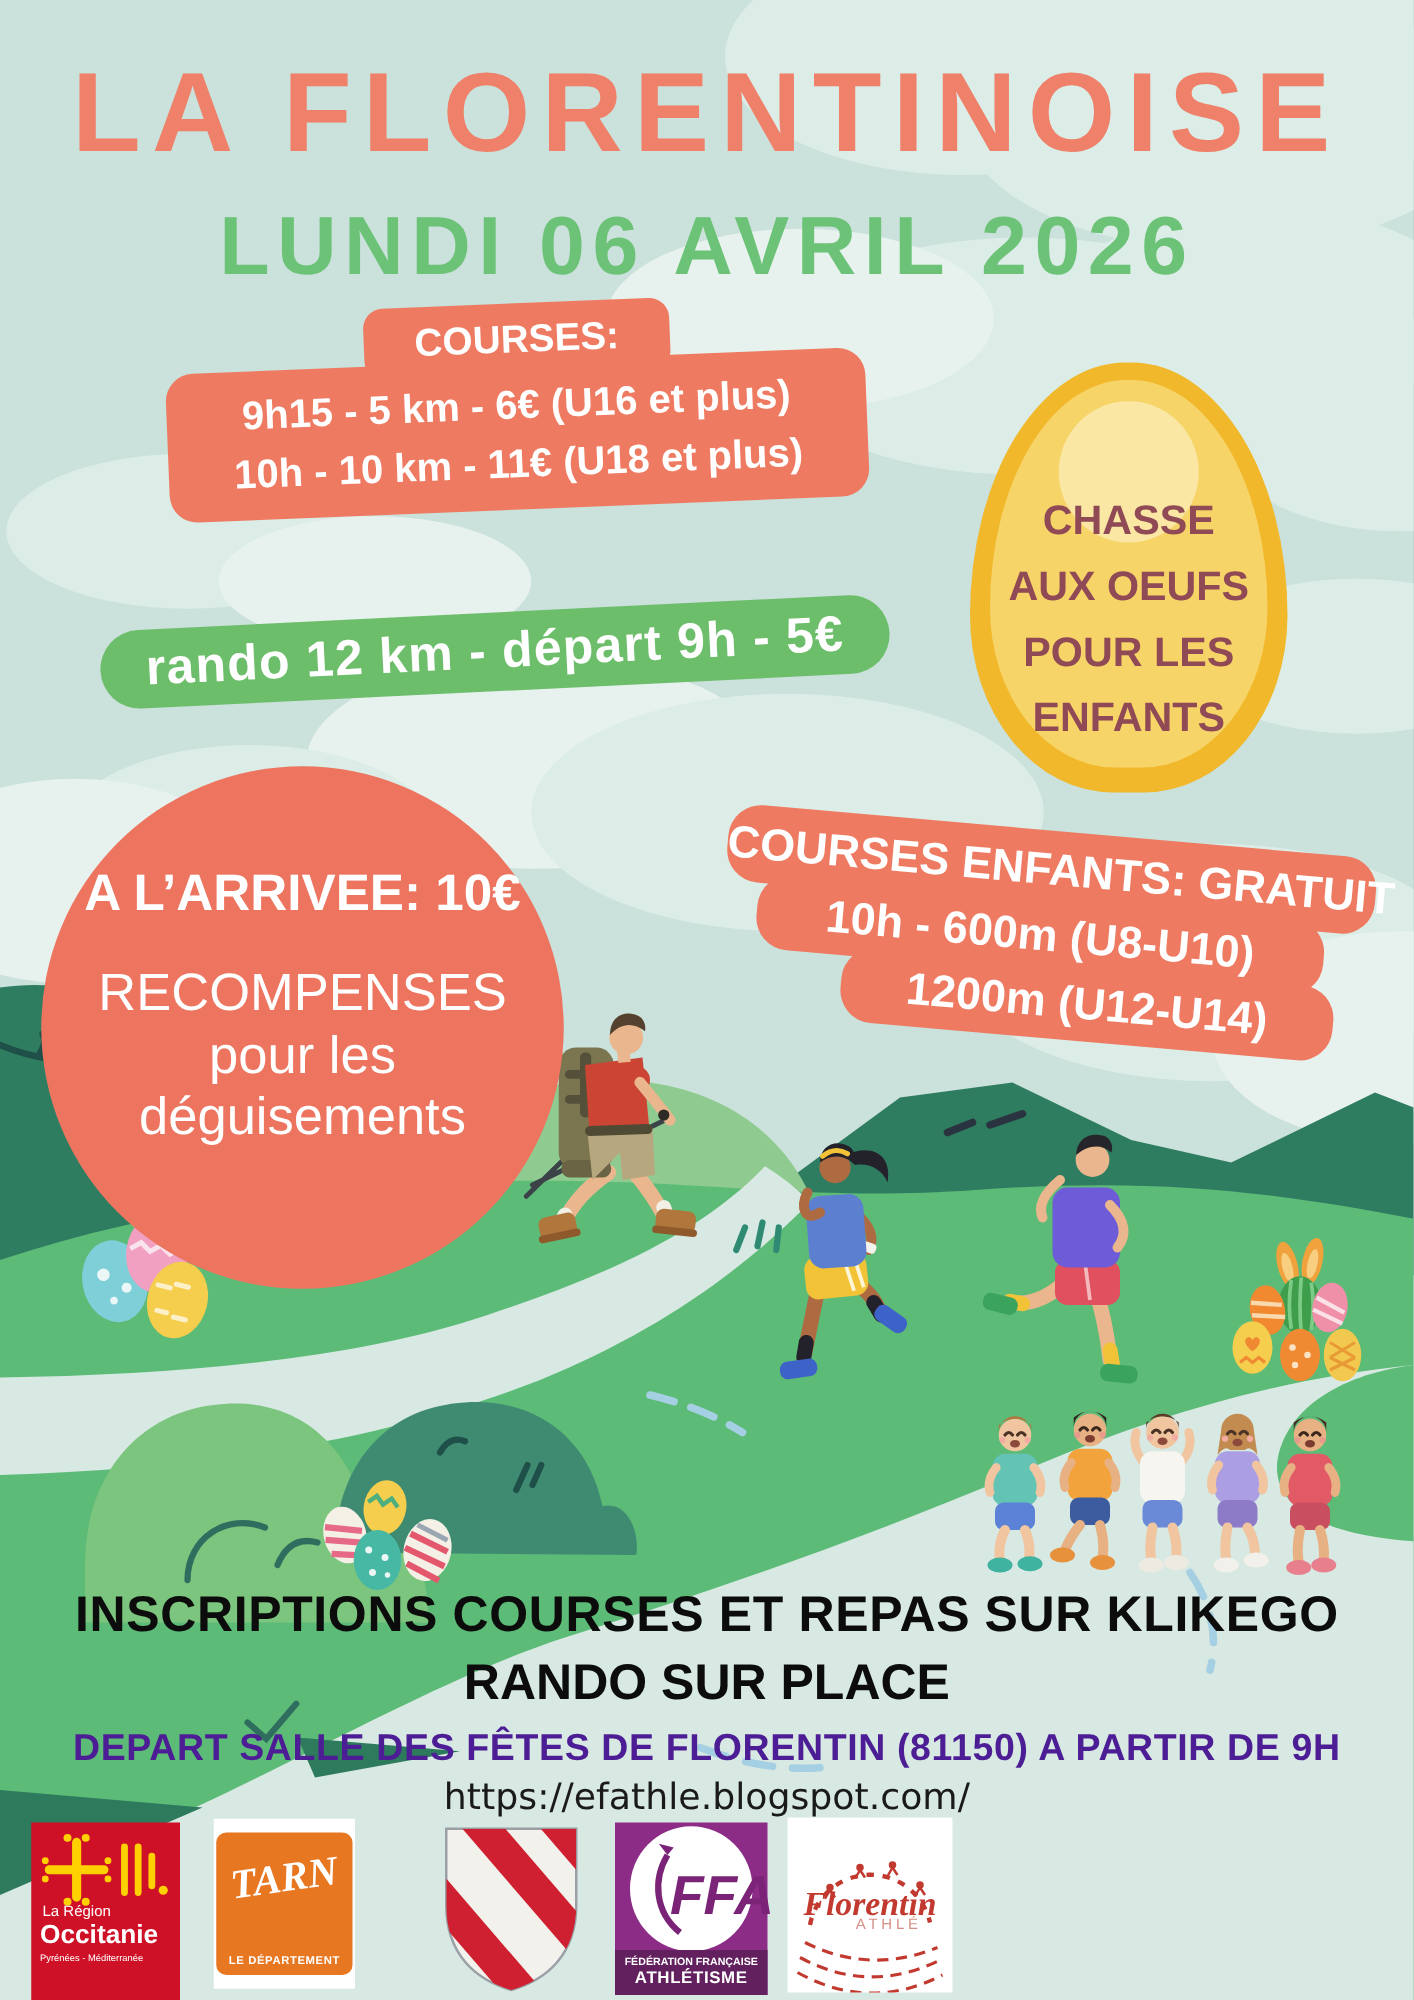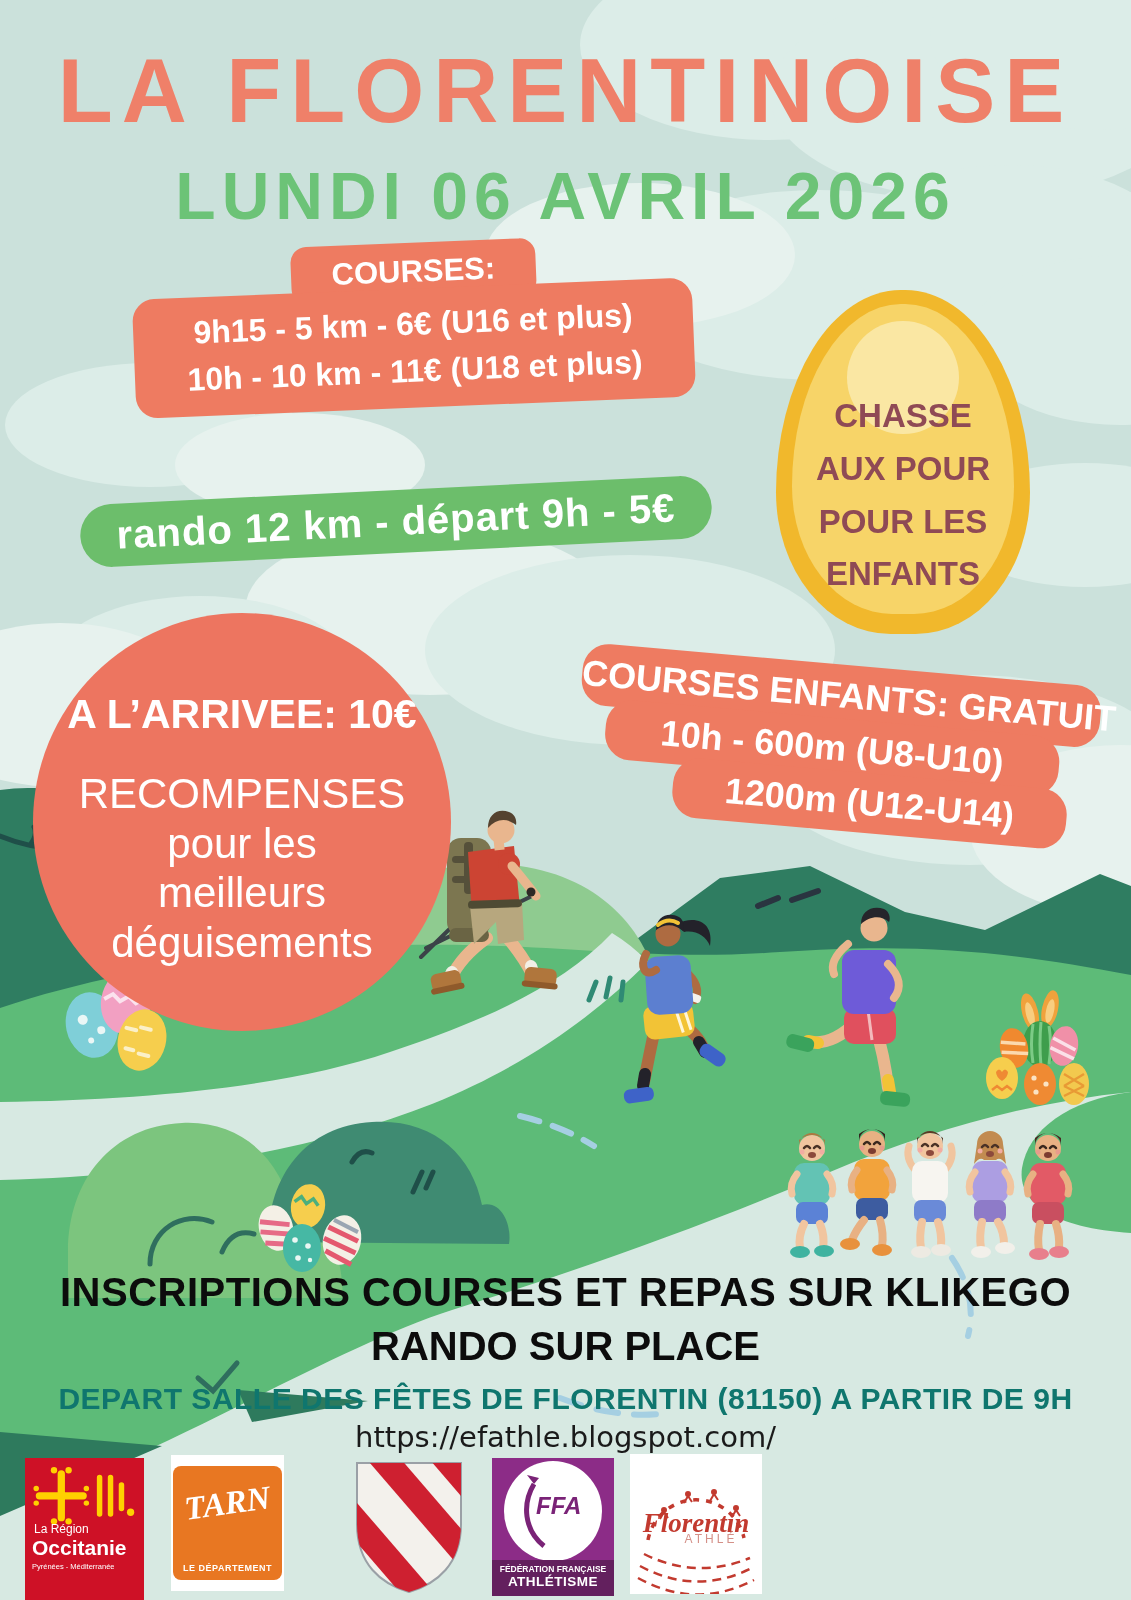--- a/index.html
+++ b/index.html
@@ -39,37 +39,37 @@
   .meal-rewards{margin-top:30px;font-size:42px;line-height:1.18;font-weight:400;}
 
   .kids-group{left:585px;top:642px;width:520px;transform:rotate(5deg);transform-origin:top left;}
   .kids-line{background:#EE7B61;border-radius:26px;text-align:center;font-size:36px;font-weight:700;color:#fff;}
   .kids-l1{width:520px;height:62px;line-height:62px;}
   .kids-l2{width:455px;height:60px;line-height:60px;margin-left:28px;margin-top:-8px;}
   .kids-l3{width:395px;height:60px;line-height:60px;margin-left:100px;margin-top:-8px;}
 
   .f1{top:1270px;font-size:40px;letter-spacing:0.5px;color:#0c0c0c;font-weight:700;}
   .f2{top:1324px;font-size:40px;color:#0c0c0c;font-weight:700;}
-  .f3{top:1382px;font-size:30px;letter-spacing:0.5px;color:#0f766e;font-weight:700;}
+  .f3{top:1382px;font-size:30px;letter-spacing:0.5px;color:#4c1d95;font-weight:700;}
   .f4{top:1420px;font-size:29px;color:#1a1a1a;font-family:"DejaVu Sans",sans-serif;font-weight:400;}
 
   .logo{position:absolute;top:1458px;}
   .logo-occ{left:25px;width:119px;height:156px;background:#CE1126;color:#fff;}
   .occ-region{position:absolute;left:9px;top:64px;font-size:12px;font-weight:400;}
   .occ-name{position:absolute;left:7px;top:78px;font-size:21px;font-weight:700;}
   .occ-sub{position:absolute;left:7px;top:104px;font-size:7.5px;font-weight:400;}
   .logo-tarn{left:171px;top:1455px;width:113px;height:136px;background:#fff;}
   .tarn-inner{position:absolute;left:2px;right:2px;top:11px;bottom:11px;background:#E87722;border-radius:8px;}
   .tarn-name{position:absolute;left:0;right:0;top:30px;text-align:center;color:#fff;font-size:33px;
              font-family:"Liberation Serif",serif;font-style:italic;font-weight:700;transform:rotate(-8deg);}
   .tarn-sub{position:absolute;left:0;right:0;bottom:18px;text-align:center;color:#fff;font-size:9px;
             font-weight:700;letter-spacing:0.5px;margin-top:40px;}
   .logo-shield{left:347px;top:1460px;width:124px;height:134px;}
   .logo-ffa{left:492px;width:122px;height:138px;background:#8C2C87;}
-  .ffa-abbr{position:absolute;left:44px;top:34px;font-size:24px;font-style:italic;font-weight:700;color:#7A2377;}
+  .ffa-abbr{position:absolute;left:44px;top:34px;font-size:44px;font-style:italic;font-weight:700;color:#7A2377;}
   .ffa-band{position:absolute;left:0;right:0;bottom:0;height:36px;background:#63205E;color:#fff;text-align:center;}
   .ffa-sub1{display:block;font-size:8.5px;padding-top:4px;font-weight:700;}
   .ffa-sub2{display:block;font-size:13.5px;font-weight:700;letter-spacing:0.5px;}
   .logo-flo{left:630px;top:1454px;width:132px;height:140px;background:#fff;}
   .flo-name{position:absolute;left:0;right:0;top:54px;text-align:center;color:#C23A2F;font-size:27px;
             font-family:"Liberation Serif",serif;font-style:italic;font-weight:700;}
   .flo-sub{position:absolute;left:30px;right:0;top:78px;text-align:center;color:#D49088;font-size:12px;
            letter-spacing:3px;font-weight:400;}
 </style>
 </head>
@@ -362,36 +362,35 @@
       <div class="nowrap">9h15 - 5 km - 6€  (U16 et plus)</div>
       <div class="nowrap">10h - 10 km - 11€ (U18 et plus)</div>
     </div>
   </div>
 
   <div class="abs egg z2">
     <div class="egg-mid"></div>
     <div class="egg-hi"></div>
     <div class="egg-text">
       <div>CHASSE</div>
-      <div>AUX POUR</div>
+      <div>AUX OEUFS</div>
       <div>POUR LES</div>
       <div>ENFANTS</div>
     </div>
   </div>
 
   <div class="abs rando b white z3 nowrap">rando 12 km - départ 9h - 5€</div>
 
   <div class="abs meal-circle white z3">
     <div class="meal-top">
       <div class="nowrap">A L’ARRIVEE: 10€</div>
     </div>
     <div class="meal-rewards">
       <div>RECOMPENSES</div>
       <div>pour les</div>
-      <div>meilleurs</div>
       <div>déguisements</div>
     </div>
   </div>
 
   <div class="abs kids-group z3">
     <div class="kids-line kids-l1 nowrap">COURSES ENFANTS: GRATUIT</div>
     <div class="kids-line kids-l2 nowrap">10h - 600m (U8-U10)</div>
     <div class="kids-line kids-l3 nowrap">1200m (U12-U14)</div>
   </div>
 

